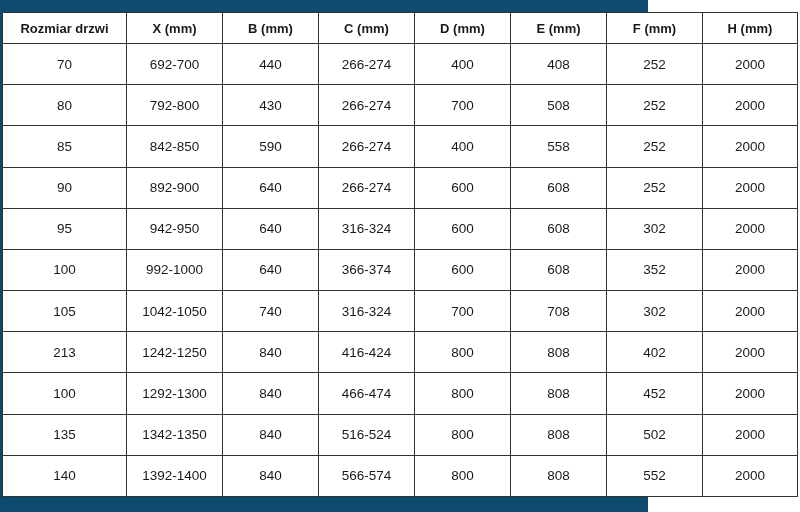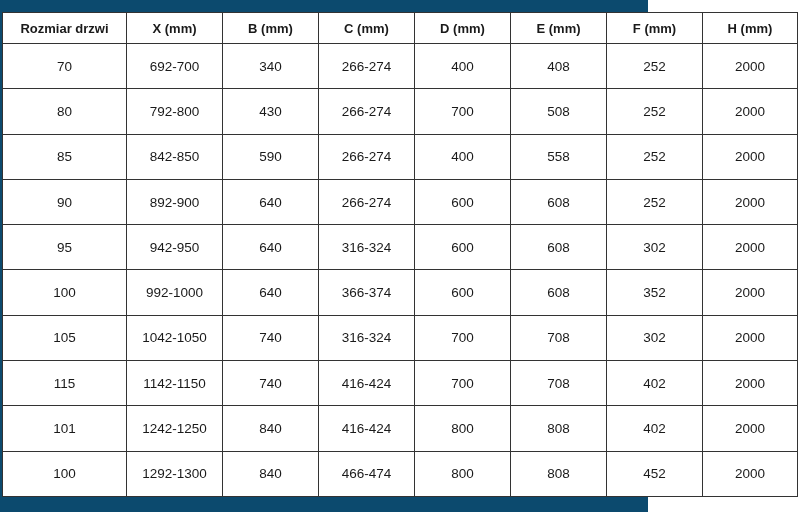--- a/index.html
+++ b/index.html
@@ -74,21 +74,21 @@
           <th>D (mm)</th>
           <th>E (mm)</th>
           <th>F (mm)</th>
           <th>H (mm)</th>
         </tr>
     </thead>
     <tbody>
         <tr>
           <td>70</td>
           <td>692-700</td>
-          <td>340</td>
+          <td>440</td>
           <td>266-274</td>
           <td>400</td>
           <td>408</td>
           <td>252</td>
           <td>2000</td>
         </tr>
         <tr>
           <td>80</td>
           <td>792-800</td>
           <td>430</td>
@@ -142,44 +142,54 @@
           <td>105</td>
           <td>1042-1050</td>
           <td>740</td>
           <td>316-324</td>
           <td>700</td>
           <td>708</td>
           <td>302</td>
           <td>2000</td>
         </tr>
         <tr>
-          <td>115</td>
-          <td>1142-1150</td>
-          <td>740</td>
-          <td>416-424</td>
-          <td>700</td>
-          <td>708</td>
-          <td>402</td>
-          <td>2000</td>
-        </tr>
-        <tr>
-          <td>101</td>
+          <td>213</td>
           <td>1242-1250</td>
           <td>840</td>
           <td>416-424</td>
           <td>800</td>
           <td>808</td>
           <td>402</td>
           <td>2000</td>
         </tr>
         <tr>
           <td>100</td>
           <td>1292-1300</td>
           <td>840</td>
           <td>466-474</td>
           <td>800</td>
           <td>808</td>
           <td>452</td>
           <td>2000</td>
         </tr>
+        <tr>
+          <td>135</td>
+          <td>1342-1350</td>
+          <td>840</td>
+          <td>516-524</td>
+          <td>800</td>
+          <td>808</td>
+          <td>502</td>
+          <td>2000</td>
+        </tr>
+        <tr>
+          <td>140</td>
+          <td>1392-1400</td>
+          <td>840</td>
+          <td>566-574</td>
+          <td>800</td>
+          <td>808</td>
+          <td>552</td>
+          <td>2000</td>
+        </tr>
       </tbody>
   </table>
 </div>
 
 </body></html>

